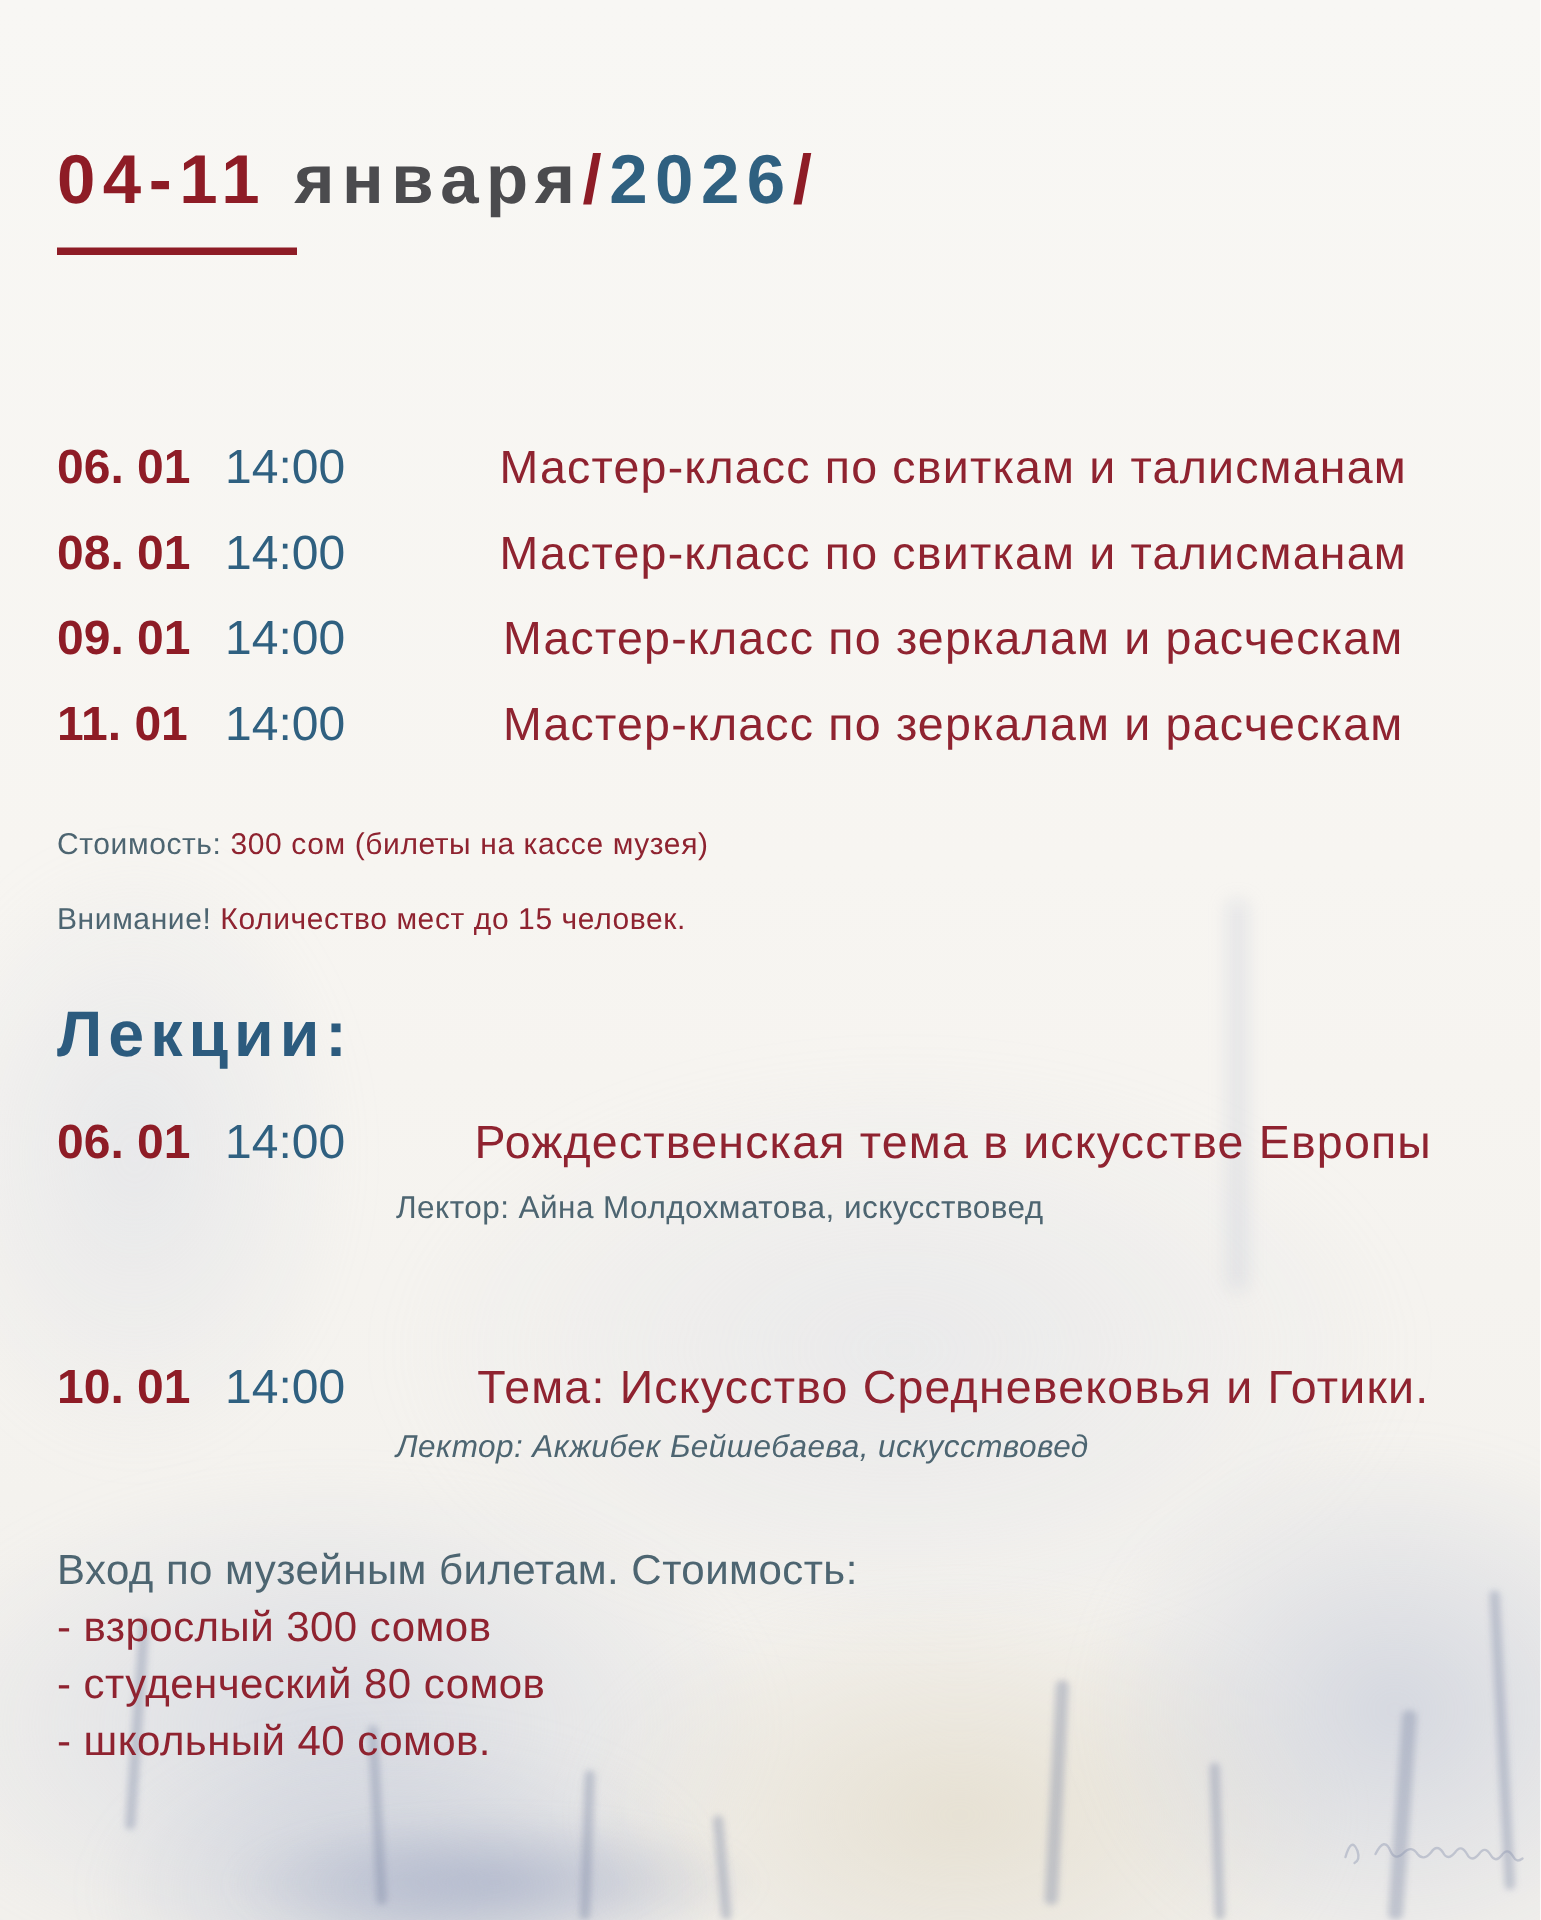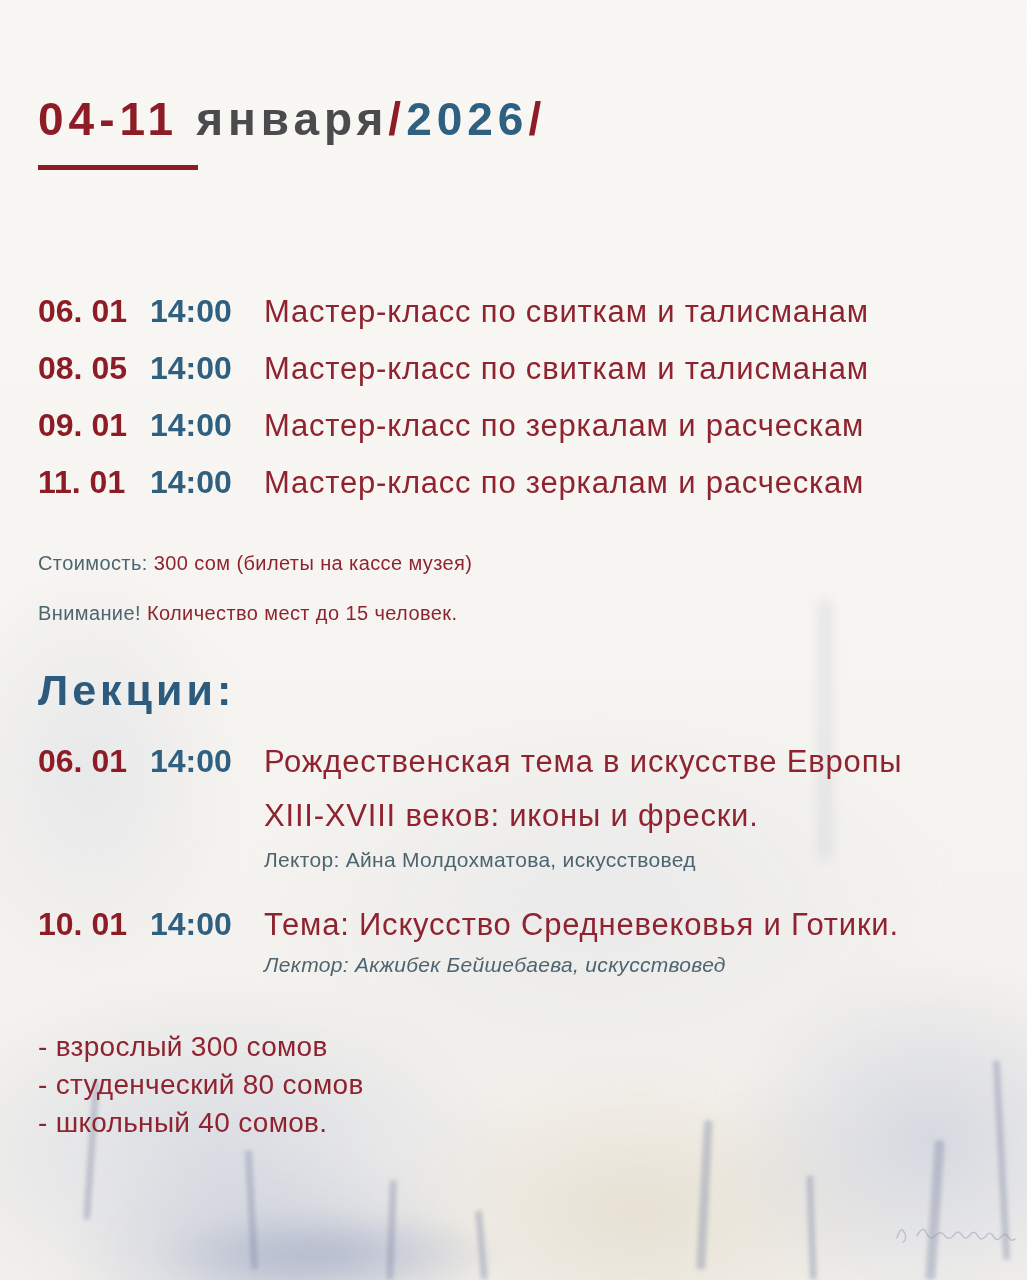--- a/index.html
+++ b/index.html
@@ -52,22 +52,22 @@
   .hdr .gray{color:var(--month-gray);margin-left:18px;}
   .hdr .blue{color:var(--time-blue);}
   .hdr-underline{position:absolute;left:38px;top:165px;width:160px;height:5px;background:var(--accent-red);}
   h2.section{position:absolute;left:38px;font-size:43px;font-weight:bold;letter-spacing:4px;color:var(--heading-blue);}
   .h-mc{top:225px;}
   .h-lec{top:666px;}
   .grid-row{display:grid;grid-template-columns:112px 114px 1fr;align-items:baseline;}
   .mc-list{position:absolute;left:38px;top:293px;right:20px;}
   .mc-list .grid-row{height:57px;}
   .d{font-size:32px;font-weight:bold;color:var(--accent-red);white-space:nowrap;}
-  .t{font-size:32px;font-weight:bold;color:var(--time-blue);white-space:nowrap;}
-  .desc{font-size:31px;color:var(--text-red);letter-spacing:.8px;white-space:nowrap;}
+  .t{font-size:32px;font-weight:normal;color:var(--time-blue);white-space:nowrap;}
+  .desc{font-size:31px;color:var(--text-red);letter-spacing:.8px;white-space:nowrap;text-align:center;}
   .notes{position:absolute;left:38px;top:538px;font-size:20px;line-height:50px;letter-spacing:.4px;}
   .notes .lbl{color:var(--label-slate);}
   .notes .val{color:var(--text-red);}
   .lec1{position:absolute;left:38px;top:743px;right:20px;}
   .lec2{position:absolute;left:38px;top:906px;right:20px;}
   .lec-line2{margin-left:226px;margin-top:18px;font-size:31px;color:var(--text-red);letter-spacing:.8px;}
   .lecturer{margin-left:226px;margin-top:14px;font-size:21px;color:var(--label-slate);letter-spacing:.3px;}
   .lec2 .lecturer{margin-top:10px;font-style:italic;}
   .footer{position:absolute;left:38px;top:1028px;font-size:28px;line-height:38px;letter-spacing:.3px;}
   .footer .lbl{color:var(--label-slate);}
@@ -108,21 +108,21 @@
     <div class="hdr-underline"></div>
 
 
     <div class="mc-list">
       <div class="grid-row">
         <span class="d">06. 01</span>
         <span class="t">14:00</span>
         <span class="desc">Мастер-класс по свиткам и талисманам</span>
       </div>
       <div class="grid-row">
-        <span class="d">08. 05</span>
+        <span class="d">08. 01</span>
         <span class="t">14:00</span>
         <span class="desc">Мастер-класс по свиткам и талисманам</span>
       </div>
       <div class="grid-row">
         <span class="d">09. 01</span>
         <span class="t">14:00</span>
         <span class="desc">Мастер-класс по зеркалам и расческам</span>
       </div>
       <div class="grid-row">
         <span class="d">11. 01</span>
@@ -143,33 +143,33 @@
     </div>
 
     <h2 class="section h-lec">Лекции:</h2>
 
     <div class="lec1">
       <div class="grid-row">
         <span class="d">06. 01</span>
         <span class="t">14:00</span>
         <span class="desc">Рождественская тема в искусстве Европы</span>
       </div>
-      <div class="lec-line2">XIII-XVIII веков: иконы и фрески.</div>
       <div class="lecturer">Лектор: Айна Молдохматова, искусствовед</div>
     </div>
 
     <div class="lec2">
       <div class="grid-row">
         <span class="d">10. 01</span>
         <span class="t">14:00</span>
         <span class="desc">Тема: Искусство Средневековья и Готики.</span>
       </div>
       <div class="lecturer">Лектор: Акжибек Бейшебаева, искусствовед</div>
     </div>
 
     <div class="footer">
+      <div class="lbl">Вход по музейным билетам. Стоимость:</div>
       <div class="price">- взрослый 300 сомов</div>
       <div class="price">- студенческий 80 сомов</div>
       <div class="price">- школьный 40 сомов.</div>
     </div>
 
   </div>
 </div>
 
 </body></html>

